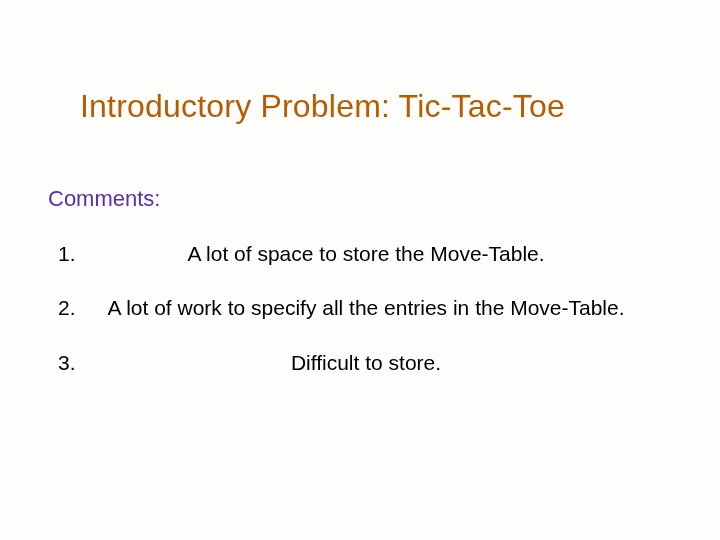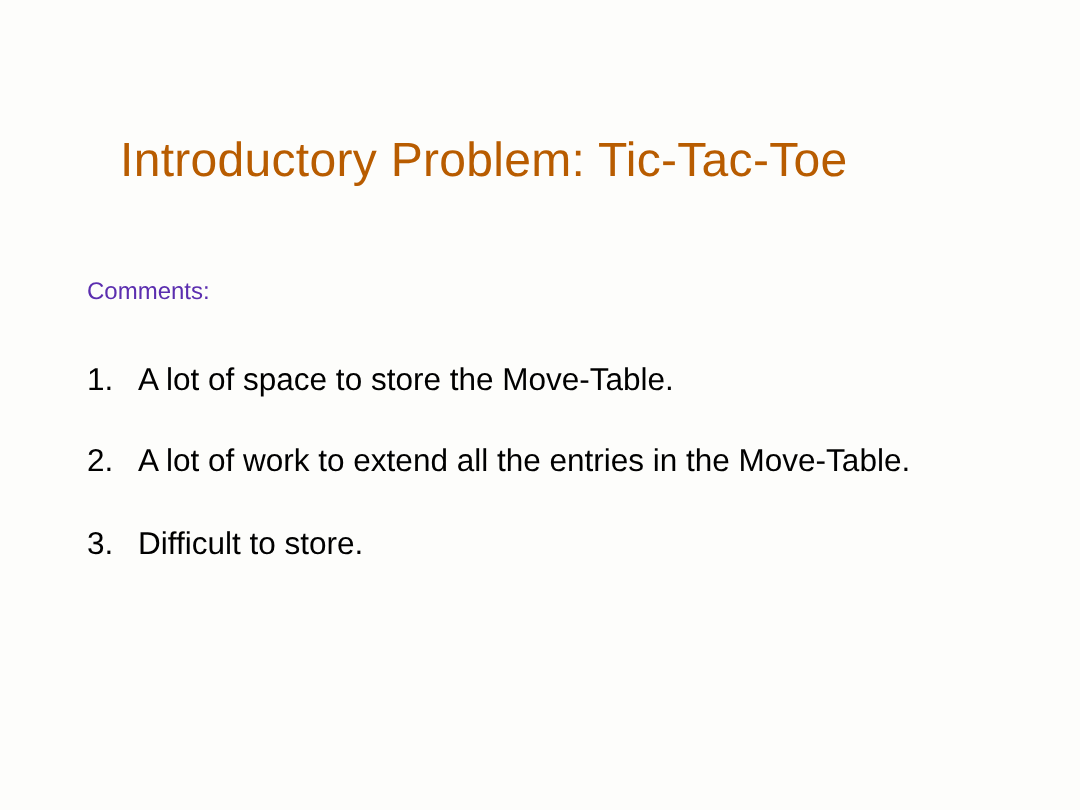--- a/index.html
+++ b/index.html
@@ -25,22 +25,22 @@
     left: 80px;
     right: 40px;
     font-size: 32px;
     color: #B85C00;
     font-weight: 400;
     letter-spacing: 0.2px;
   }
   .subheading {
     position: absolute;
     top: 186px;
-    left: 58px;
-    font-size: 16px;
+    left: 48px;
+    font-size: 22px;
     color: #5B2EAF;
     font-weight: 400;
   }
   .list {
     position: absolute;
     top: 240px;
     left: 58px;
     right: 80px;
     font-size: 21px;
     line-height: 1.35;
@@ -48,41 +48,42 @@
   .item {
     margin-bottom: 26px;
     display: flex;
   }
   .num {
     width: 34px;
     flex: 0 0 34px;
   }
   .txt {
     flex: 1;
+    text-align: center;
   }
 </style>
 </head>
 <body>
 
 <div class="slide">
 
   <div class="title">Introductory Problem: Tic-Tac-Toe</div>
 
   <div class="subheading">Comments:</div>
 
   <div class="list">
 
     <div class="item">
       <div class="num">1.</div>
       <div class="txt">A lot of space to store the Move-Table.</div>
     </div>
 
     <div class="item">
       <div class="num">2.</div>
-      <div class="txt">A lot of work to extend all the entries in the Move-Table.</div>
+      <div class="txt">A lot of work to specify all the entries in the Move-Table.</div>
     </div>
 
     <div class="item">
       <div class="num">3.</div>
       <div class="txt">Difficult to store.</div>
     </div>
 
   </div>
 
 </div>

